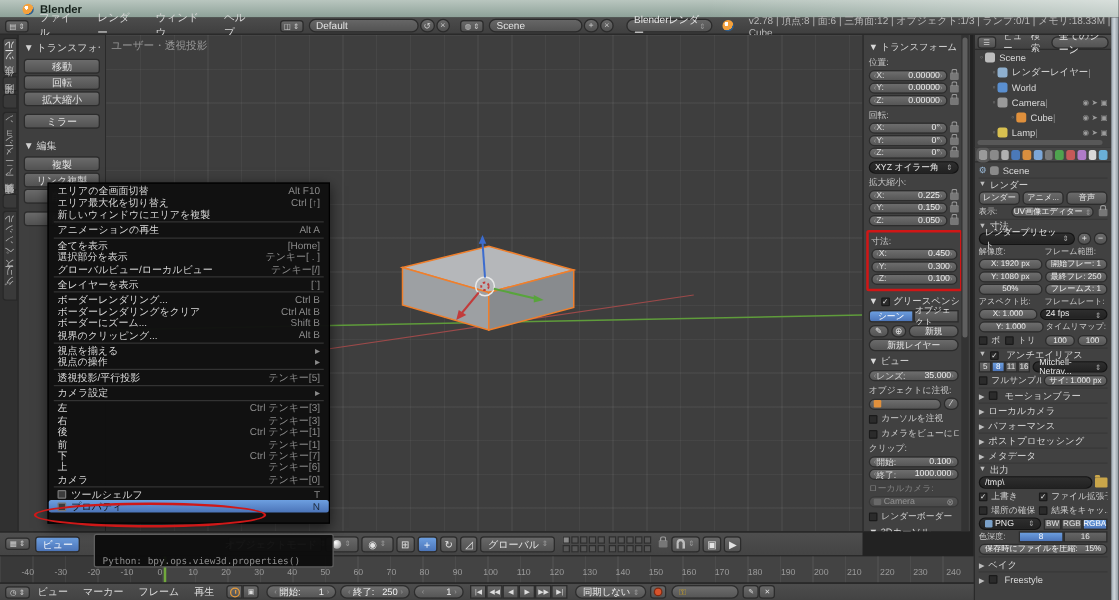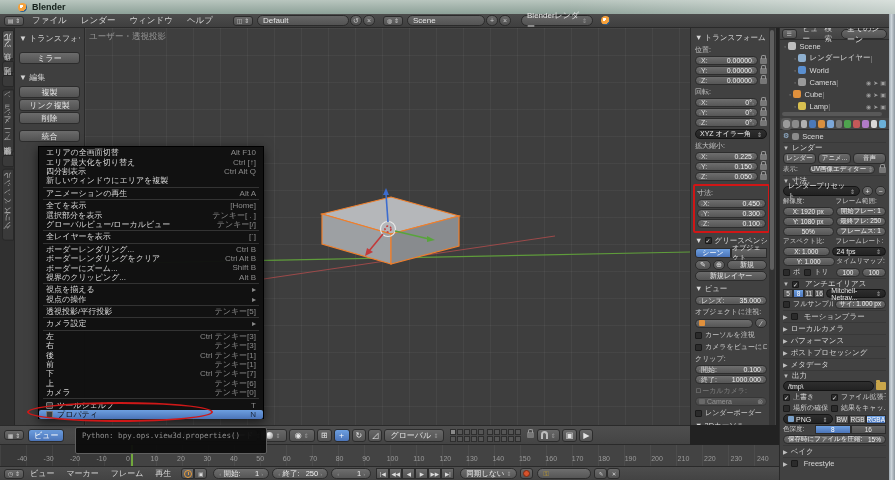--- a/index.html
+++ b/index.html
@@ -58,21 +58,21 @@
   .menu-item.hl { background:linear-gradient(#6d9fe0,#4b74b8); color:#111; border-radius:2px; }
   .menu-item.hl .sc { color:#1c2a3d; }
   .menu-sep { height:1px; background:#333; margin:1px 4px; }
   #red-ellipse { position:absolute; left:-12px; bottom:-4px; width:186px; height:20px;
     border:2px solid #cf1818; border-radius:50%; z-index:60; }
 
   
   #tooltip { left:75px; top:427px; width:192px; height:27px; background:rgba(12,12,12,.95); border:1px solid #5f5f5f;
     border-radius:2px; z-index:70; padding:2px 6px; }
   #tooltip .t1 { font-size:8px; color:#e9e9e9; }
-  #tooltip .t2 { font-size:7.5px; color:#8f8f8f; font-family:"DejaVu Sans Mono",monospace; margin-top:1px; }
+  #tooltip .t2 { font-size:7.5px; color:#8f8f8f; font-family:"DejaVu Sans Mono",monospace; margin-top:14px; }
 
   
   #npanel { left:690px; top:28px; width:86px; height:397px; background:#414141; border-left:1px solid #2a2a2a;
     padding:2px 9px 0 4px; overflow:hidden; }
   #npanel-scroll { left:769px; top:28px; width:6px; height:397px; background:#333; }
   #npanel-scroll .thumb { position:absolute; left:1px; top:2px; width:4px; height:240px; background:#5f5f5f; border-radius:2px; }
   .np-hdr { font-size:7.5px; color:#d8d8d8; margin:3px 0 2px; white-space:nowrap; overflow:hidden; }
   .np-label { font-size:7px; color:#c9c9c9; margin:2px 0 1px; }
   .nrow { display:flex; align-items:center; margin-bottom:1px; }
   .nfield { flex:1; height:9px; background:linear-gradient(#6e6e6e,#565656); border:1px solid #2d2d2d; border-radius:5px;
@@ -189,33 +189,39 @@
   <span class="hdr-field" style="width:78px">
       <span>Scene</span>
     </span>
   <span class="mini-btn">+</span>
   <span class="mini-btn">×</span>
   <span class="hdr-field" style="width:72px;margin-left:10px">
     <span>Blenderレンダー</span>
       <span class="arr" style="margin-left:auto">⇕</span>
     </span>
   <span class="blender-logo" style="margin-left:8px"></span>
+  <span id="info-stats">v2.78 | 頂点:8 | 面:6 | 三角面:12 | オブジェクト:1/3 | ランプ:0/1 | メモリ:18.33M | Cube</span>
 </div>
 
 <div class="abs" id="shelf-tabs">
     <div class="vtab active">ツール</div>
     <div class="vtab">作成</div>
     <div class="vtab">関連</div>
     <div class="vtab">アニメーション</div>
     <div class="vtab">物理演算</div>
     <div class="vtab">グリースペンシル</div>
   </div>
 
 <div class="abs" id="toolshelf">
   <div class="panel-hdr">▼ <span>トランスフォーム</span></div>
+  <div id="shelf-transform-btns">
+      <div class="shelf-btn">移動</div>
+      <div class="shelf-btn">回転</div>
+      <div class="shelf-btn">拡大縮小</div>
+    </div>
   <div class="gap"></div>
   <div class="shelf-btn">ミラー</div>
   <div class="gap"></div>
   <div class="panel-hdr">▼ <span>編集</span></div>
   <div id="shelf-edit-btns">
       <div class="shelf-btn">複製</div>
       <div class="shelf-btn">リンク複製</div>
       <div class="shelf-btn">削除</div>
     </div>
   <div class="gap"></div>
@@ -474,21 +480,21 @@
         <span style="color: rgb(138, 138, 138); font-size: 7px; margin-right: 1px;">◦</span>
         <span class="ol-ic" style="background: rgb(154, 154, 154);"></span>
         <span>Camera</span>
         <span style="color: rgb(138, 138, 138);"> |</span>
         <span class="ol-toggles">
           <span>◉</span>
           <span>➤</span>
           <span>▣</span>
         </span>
       </div>
-      <div class="ol-row" style="padding-left: 9px;">
+      <div class="ol-row" style="padding-left: 29px;">
         <span style="color: rgb(138, 138, 138); font-size: 7px; margin-right: 1px;">◦</span>
         <span class="ol-ic" style="background: rgb(224, 144, 60);"></span>
         <span>Cube</span>
         <span style="color: rgb(138, 138, 138);"> |</span>
         <span class="ol-toggles">
           <span>◉</span>
           <span>➤</span>
           <span>▣</span>
         </span>
       </div>
@@ -839,24 +845,20 @@
   <div id="ctx-menu-items">
       <div class="menu-item">
         <span class="lbl">エリアの全画面切替</span>
         <span class="sc">Alt F10</span>
       </div>
       <div class="menu-item">
         <span class="lbl">エリア最大化を切り替え</span>
         <span class="sc">Ctrl [↑]</span>
       </div>
       <div class="menu-item">
-        <span class="lbl">四分割表示</span>
-        <span class="sc">Ctrl Alt Q</span>
-      </div>
-      <div class="menu-item">
         <span class="lbl">新しいウィンドウにエリアを複製</span>
         <span class="sc"></span>
       </div>
       <div class="menu-sep"></div>
       <div class="menu-item">
         <span class="lbl">アニメーションの再生</span>
         <span class="sc">Alt A</span>
       </div>
       <div class="menu-sep"></div>
       <div class="menu-item">

